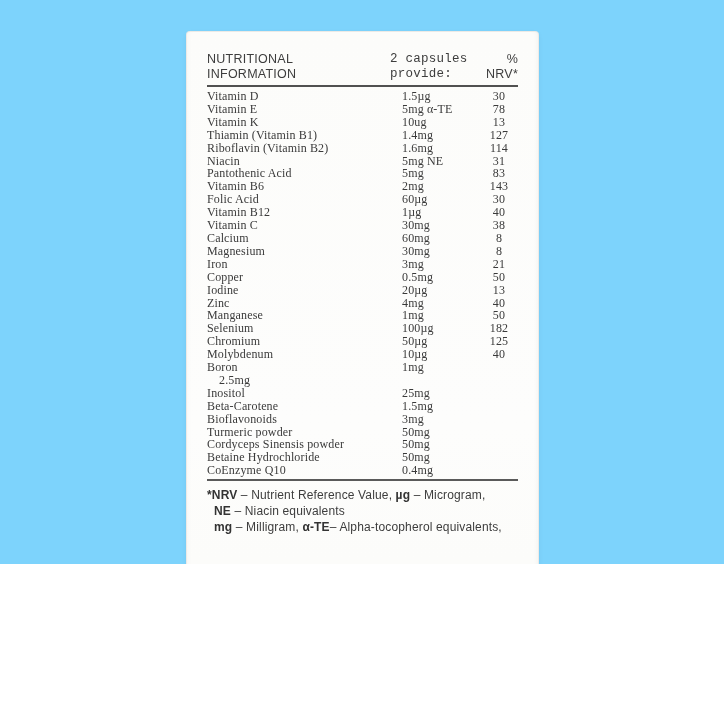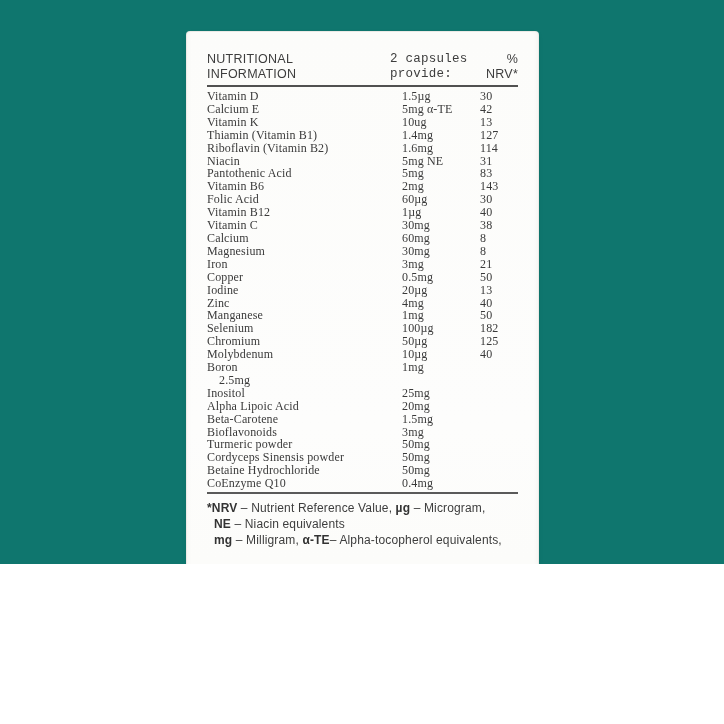--- a/index.html
+++ b/index.html
@@ -1,17 +1,17 @@
 <!DOCTYPE html>
 <html><head>
 <meta charset="utf-8">
 <style>
   html, body { margin:0; padding:0; background:#ffffff; }
   .stage {
-    position:relative; width:724px; height:564px; background:#0f766e;
+    position:relative; width:724px; height:564px; background:#7dd3fc;
     overflow:hidden; font-family:"Liberation Sans", sans-serif; color:#3a3a3a;
   }
   .box {
     position:absolute; left:186px; top:31px; width:353px; height:662px;
     background:linear-gradient(180deg, #fcfcfa 0%, #fdfdfc 60%, #fbfbf8 100%);
     border:1px solid #eceae6;
     border-bottom:3px solid #d6d4cf;
     border-radius:4px 4px 9px 9px;
     box-shadow:0 2px 5px rgba(0,0,0,0.05), inset -4px 0 6px -5px rgba(0,0,0,0.07), inset 4px 0 6px -5px rgba(0,0,0,0.05);
     box-sizing:border-box;
@@ -24,21 +24,21 @@
     font-size:12.5px; line-height:15px; letter-spacing:0.25px; color:#3d3d3d;
   }
   .hdr .c1 { width:183px; }
   .hdr .c2 { width:78px;font-family:Liberation Mono, monospace; }
   .hdr .c3 { flex:1; text-align:right; }
 
   .rows { margin-top:3px; }
   .row { display:flex; font-size:12px; line-height:12.9px; letter-spacing:0.15px; white-space:nowrap;font-family:Liberation Serif, serif; }
   .c-name { width:183px; overflow:hidden; }
   .c-amt  { width:78px;margin-left:12px; }
-  .c-nrv  { flex:1; text-align:left; }
+  .c-nrv  { flex:1; text-align:center; }
 
   .rule { margin-top:2px; border-top:2px solid #5a5a5a; }
 
   .foot { margin-top:6px; font-size:12px; line-height:16px; letter-spacing:0.15px; color:#3d3d3d; }
   .foot p { margin:0; }
   .foot p.indent { padding-left:7px; }
   .foot b { font-weight:700; color:#333333; }
 </style>
 </head>
 <body>
@@ -62,23 +62,23 @@
         </div>
       </div>
 
       <div class="rows">
         <div class="row">
             <span class="c-name">Vitamin D</span>
             <span class="c-amt">1.5µg</span>
             <span class="c-nrv">30</span>
           </div>
         <div class="row">
-            <span class="c-name">Calcium E</span>
+            <span class="c-name">Vitamin E</span>
             <span class="c-amt">5mg α-TE</span>
-            <span class="c-nrv">42</span>
+            <span class="c-nrv">78</span>
           </div>
         <div class="row">
             <span class="c-name">Vitamin K</span>
             <span class="c-amt">10ug</span>
             <span class="c-nrv">13</span>
           </div>
         <div class="row">
             <span class="c-name">Thiamin (Vitamin B1)</span>
             <span class="c-amt">1.4mg</span>
             <span class="c-nrv">127</span>
@@ -173,25 +173,20 @@
             <span class="c-amt">1mg</span>
             <span class="c-nrv"></span>
           </div>
         <div class="row">
             <span class="c-amt">2.5mg</span>
             <span class="c-nrv"></span>
           </div>
         <div class="row">
             <span class="c-name">Inositol</span>
             <span class="c-amt">25mg</span>
-            <span class="c-nrv"></span>
-          </div>
-        <div class="row">
-            <span class="c-name">Alpha Lipoic Acid</span>
-            <span class="c-amt">20mg</span>
             <span class="c-nrv"></span>
           </div>
         <div class="row">
             <span class="c-name">Beta-Carotene</span>
             <span class="c-amt">1.5mg</span>
             <span class="c-nrv"></span>
           </div>
         <div class="row">
             <span class="c-name">Bioflavonoids</span>
             <span class="c-amt">3mg</span>

